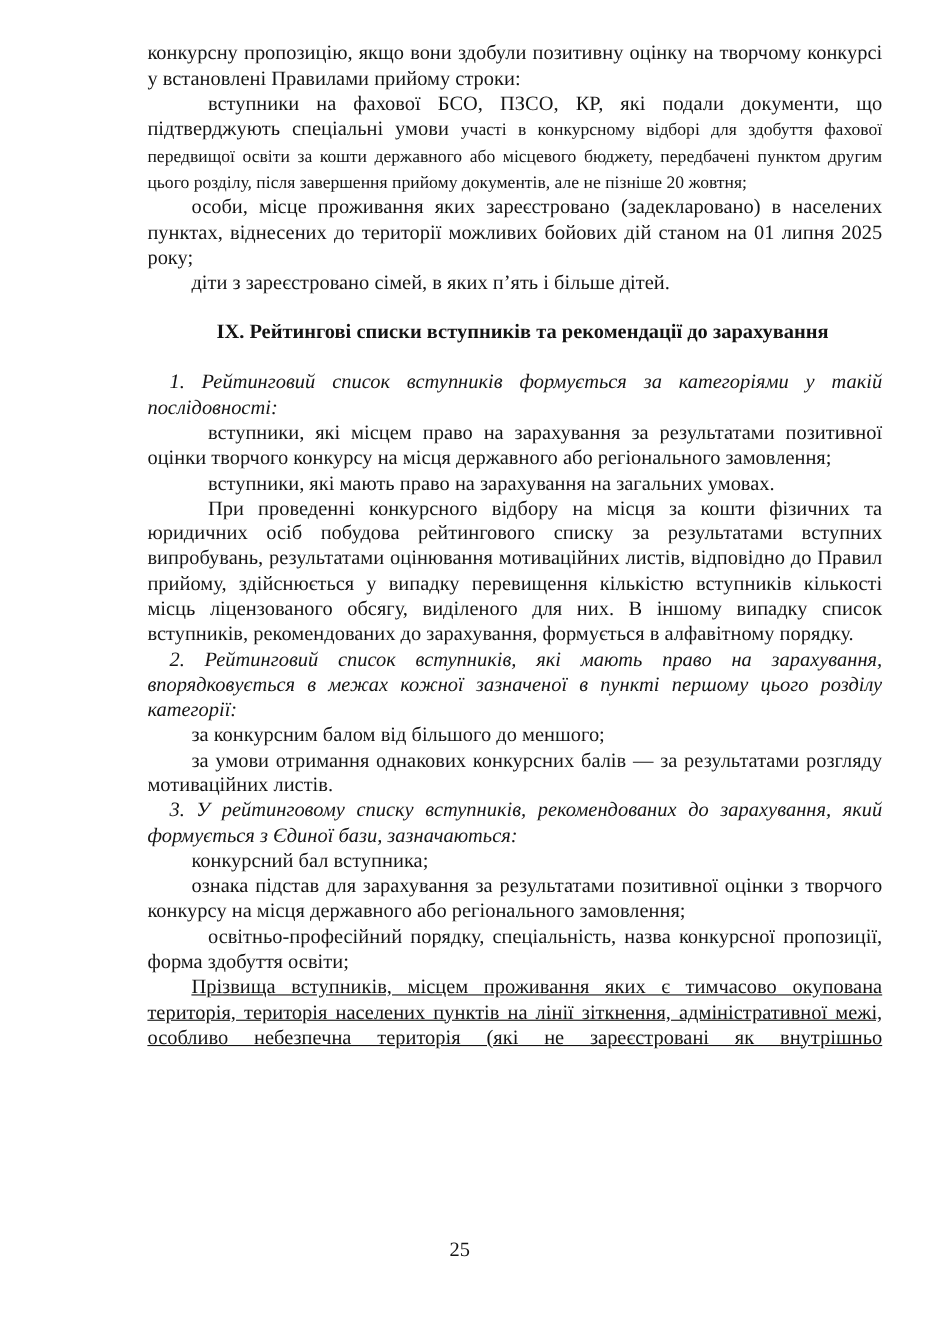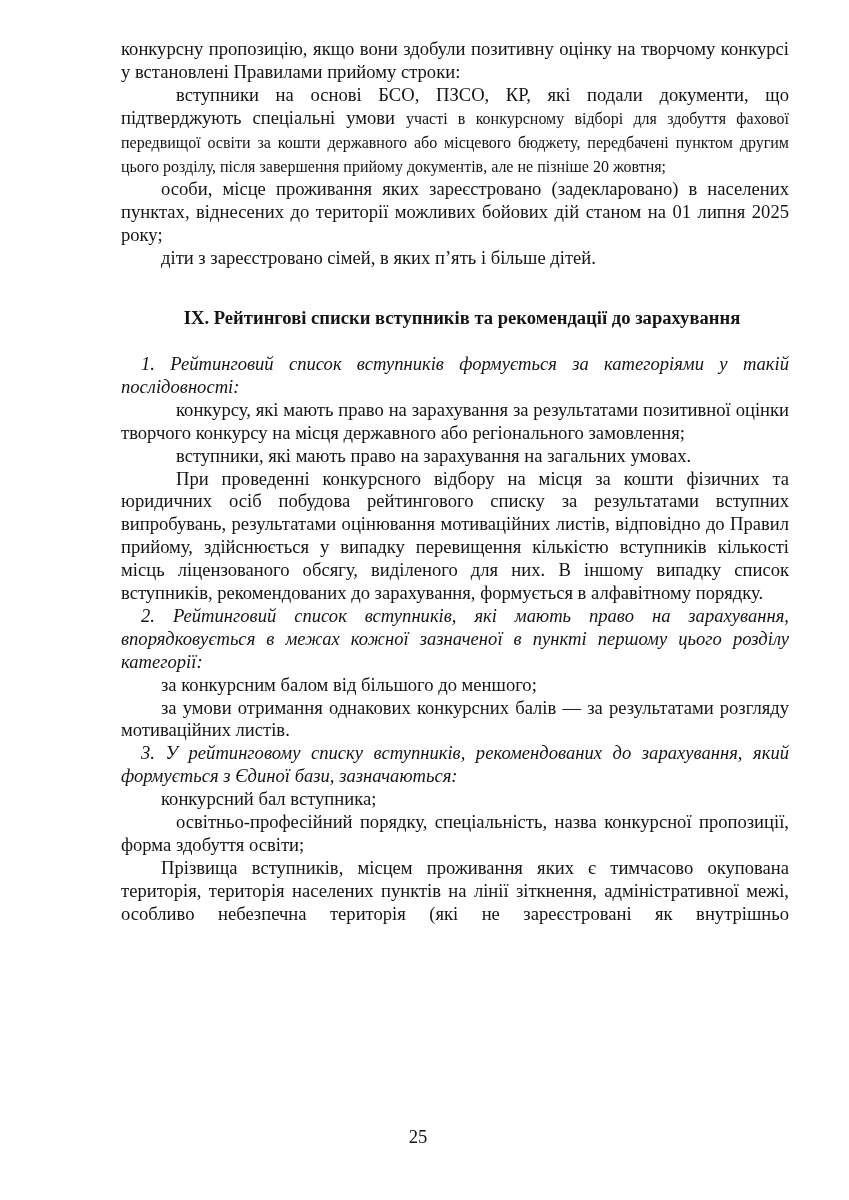--- a/index.html
+++ b/index.html
@@ -1,33 +1,33 @@
 <!DOCTYPE html>
 <html><head>
   <meta charset="utf-8">
   <style>
     html, body { margin: 0; padding: 0; background: #ffffff; }
     body { width: 849px; height: 1200px; position: relative; overflow: hidden; }
     .page {
       position: absolute;
-      left: 121px;
+      left: 134px;
       top: 38px;
       width: 668px;
       font-family: "Liberation Serif", "DejaVu Serif", serif;
       font-size: 18.6px;
       line-height: 22.9px;
       color: #141414;
     }
     .p { margin: 0; text-align: justify; text-align-last: left; }
-    .p.last-just { text-align-last: justify; }
+    .p.last-just { text-align-last: justify; text-decoration: underline; }
     .ind1 { text-indent: 40px; }
     .ind2 { text-indent: 55px; }
     .ind3 { text-indent: 20px; font-style: italic; }
     .heading {
-      margin: 37px 0 23px 0;
+      margin: 21px 0 23px 0;
       text-align: center;
       font-weight: bold;
       font-size: 18.6px;
       padding-left: 14px;
     }
     .small { font-size: 16px; }
     .pagenum {
       position: absolute;
       top: 1126px;
       left: 0;
@@ -36,32 +36,33 @@
       font-family: "Liberation Serif", "DejaVu Serif", serif;
       font-size: 18.6px;
       color: #141414;
     }
   </style>
 </head>
 <body>
 
 <div class="page">
   <p class="p">конкурсну пропозицію, якщо вони здобули позитивну оцінку на   творчому конкурсі у встановлені Правилами прийому строки:</p>
-  <p class="p ind2"><span>вступники на основі БСО, ПЗСО, КР, які подали документи, що підтверджують спеціальні умови </span><span class="small">участі в конкурсному відборі</span><span class="small"> для здобуття фахової передвищої освіти за кошти державного або місцевого бюджету, передбачені пунктом другим цього розділу, після завершення прийому документів, але не пізніше 20 жовтня;</span></p>
+  <p class="p ind2"><span>вступники на фахової БСО, ПЗСО, КР, які подали документи, що підтверджують спеціальні умови </span><span class="small">участі в конкурсному відборі</span><span class="small"> для здобуття фахової передвищої освіти за кошти державного або місцевого бюджету, передбачені пунктом другим цього розділу, після завершення прийому документів, але не пізніше 20 жовтня;</span></p>
   <p class="p ind1">особи, місце проживання яких зареєстровано (задекларовано) в населених пунктах, віднесених до території можливих бойових дій станом на 01 липня 2025 року;</p>
   <p class="p ind1">діти з зареєстровано сімей, в яких п’ять і більше дітей.</p>
 
   <h2 class="heading">ІХ. Рейтингові списки вступників та рекомендації до зарахування</h2>
 
   <p class="p ind3">1. Рейтинговий список вступників формується за категоріями у такій послідовності:</p>
-  <p class="p ind2">конкурсу, які мають право на зарахування за результатами позитивної оцінки творчого конкурсу на місця державного або регіонального замовлення;</p>
+  <p class="p ind2">вступники, які місцем право на зарахування за результатами позитивної оцінки творчого конкурсу на місця державного або регіонального замовлення;</p>
   <p class="p ind2">вступники, які мають право на зарахування на загальних умовах.</p>
   <p class="p ind2">При проведенні конкурсного відбору на місця за кошти фізичних та юридичних осіб побудова рейтингового списку за результатами вступних випробувань, результатами оцінювання мотиваційних листів, відповідно до Правил прийому,  здійснюється у випадку перевищення кількістю вступників кількості місць ліцензованого обсягу, виділеного для них. В іншому випадку список вступників, рекомендованих до зарахування, формується в алфавітному порядку.</p>
   <p class="p ind3">2. Рейтинговий список вступників, які мають право на зарахування, впорядковується в межах кожної зазначеної в пункті першому цього розділу категорії:</p>
   <p class="p ind1">за конкурсним балом від більшого до меншого;</p>
   <p class="p ind1">за умови отримання однакових конкурсних балів — за результатами розгляду мотиваційних листів.</p>
   <p class="p ind3">3. У рейтинговому списку вступників, рекомендованих до зарахування, який формується з Єдиної бази, зазначаються:</p>
   <p class="p ind1">конкурсний бал вступника;</p>
+  <p class="p ind1">ознака підстав для зарахування за результатами позитивної оцінки з творчого конкурсу на місця державного або регіонального замовлення;</p>
   <p class="p ind2">освітньо-професійний порядку, спеціальність, назва конкурсної пропозиції, форма здобуття освіти;</p>
   <p class="p ind1 last-just">Прізвища вступників, місцем проживання яких є тимчасово окупована територія, територія населених пунктів на лінії зіткнення, адміністративної межі, особливо небезпечна територія (які не зареєстровані як внутрішньо</p>
 </div>
 
 <div class="pagenum">25</div>
 
 </body></html>

